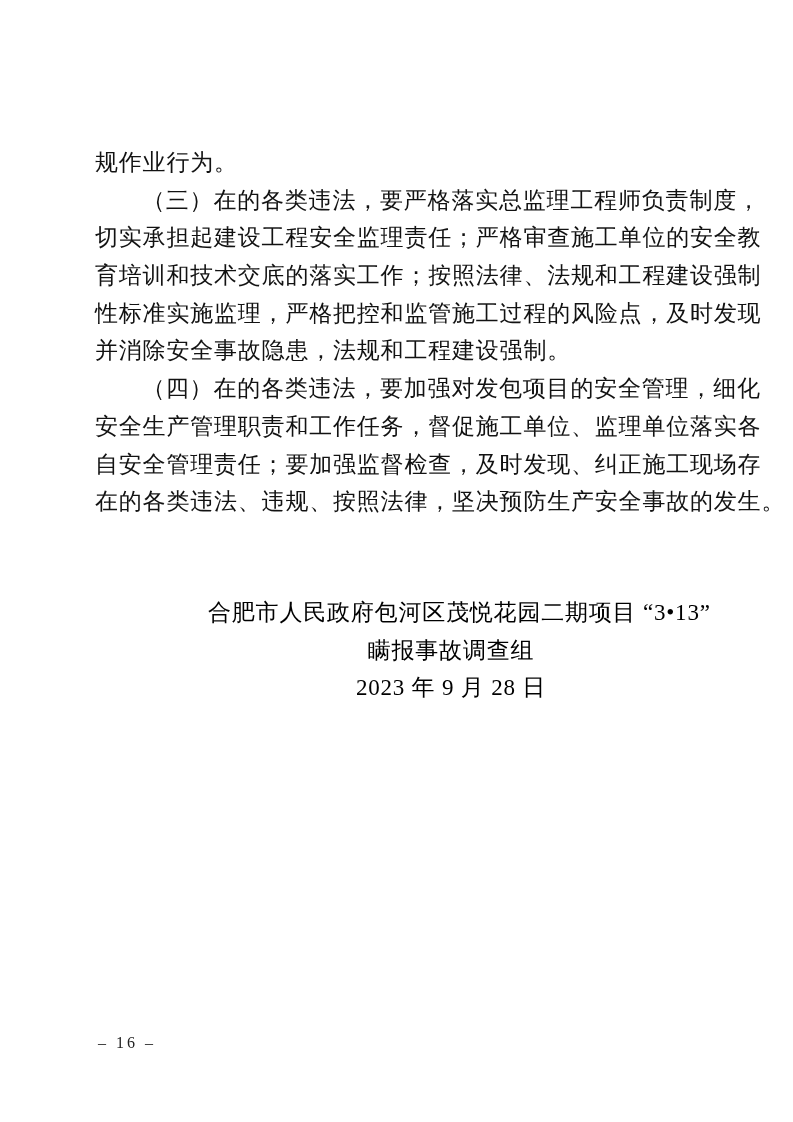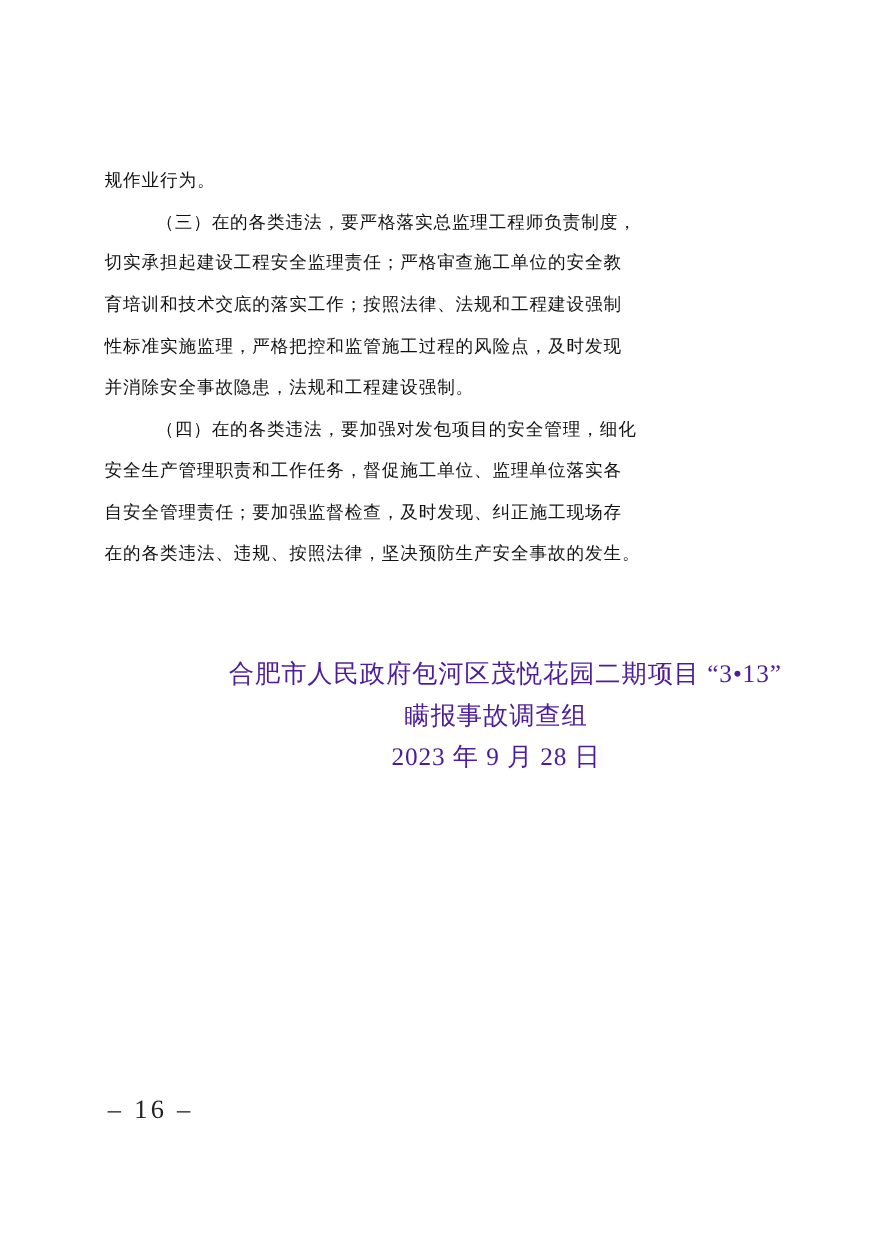--- a/index.html
+++ b/index.html
@@ -16,50 +16,51 @@
     font-family: "Liberation Serif", "DejaVu Serif", serif;
     color: #111111;
   }
   .body-text {
     position: absolute;
     left: 95px;
     top: 146px;
     width: 640px;
   }
   .body-line {
-    font-size: 16px;
+    font-size: 23px;
     line-height: 37.7px;
     height: 37.7px;
     letter-spacing: 0.8px;
     white-space: nowrap;
     color: #121212;
+    font-family: Liberation Mono, monospace;
   }
   .body-line.indent {
     text-indent: 47px;
   }
   .signature-block {
     position: absolute;
     left: 208px;
     top: 594px;
     width: 486px;
     text-align: center;
   }
   .signature-line {
     font-size: 23px;
     line-height: 37.6px;
     height: 37.6px;
     letter-spacing: 0.8px;
     white-space: nowrap;
-    color: #4c1d95;
+    color: #000000;
   }
   .page-number {
     position: absolute;
     left: 98px;
-    top: 997px;
-    font-size: 24px;
+    top: 1031px;
+    font-size: 16px;
     line-height: 24px;
     letter-spacing: 3px;
     color: #222222;
     font-family: "Liberation Serif", "DejaVu Serif", serif;
   }
 </style>
 </head>
 <body>
 
 <div class="page">

